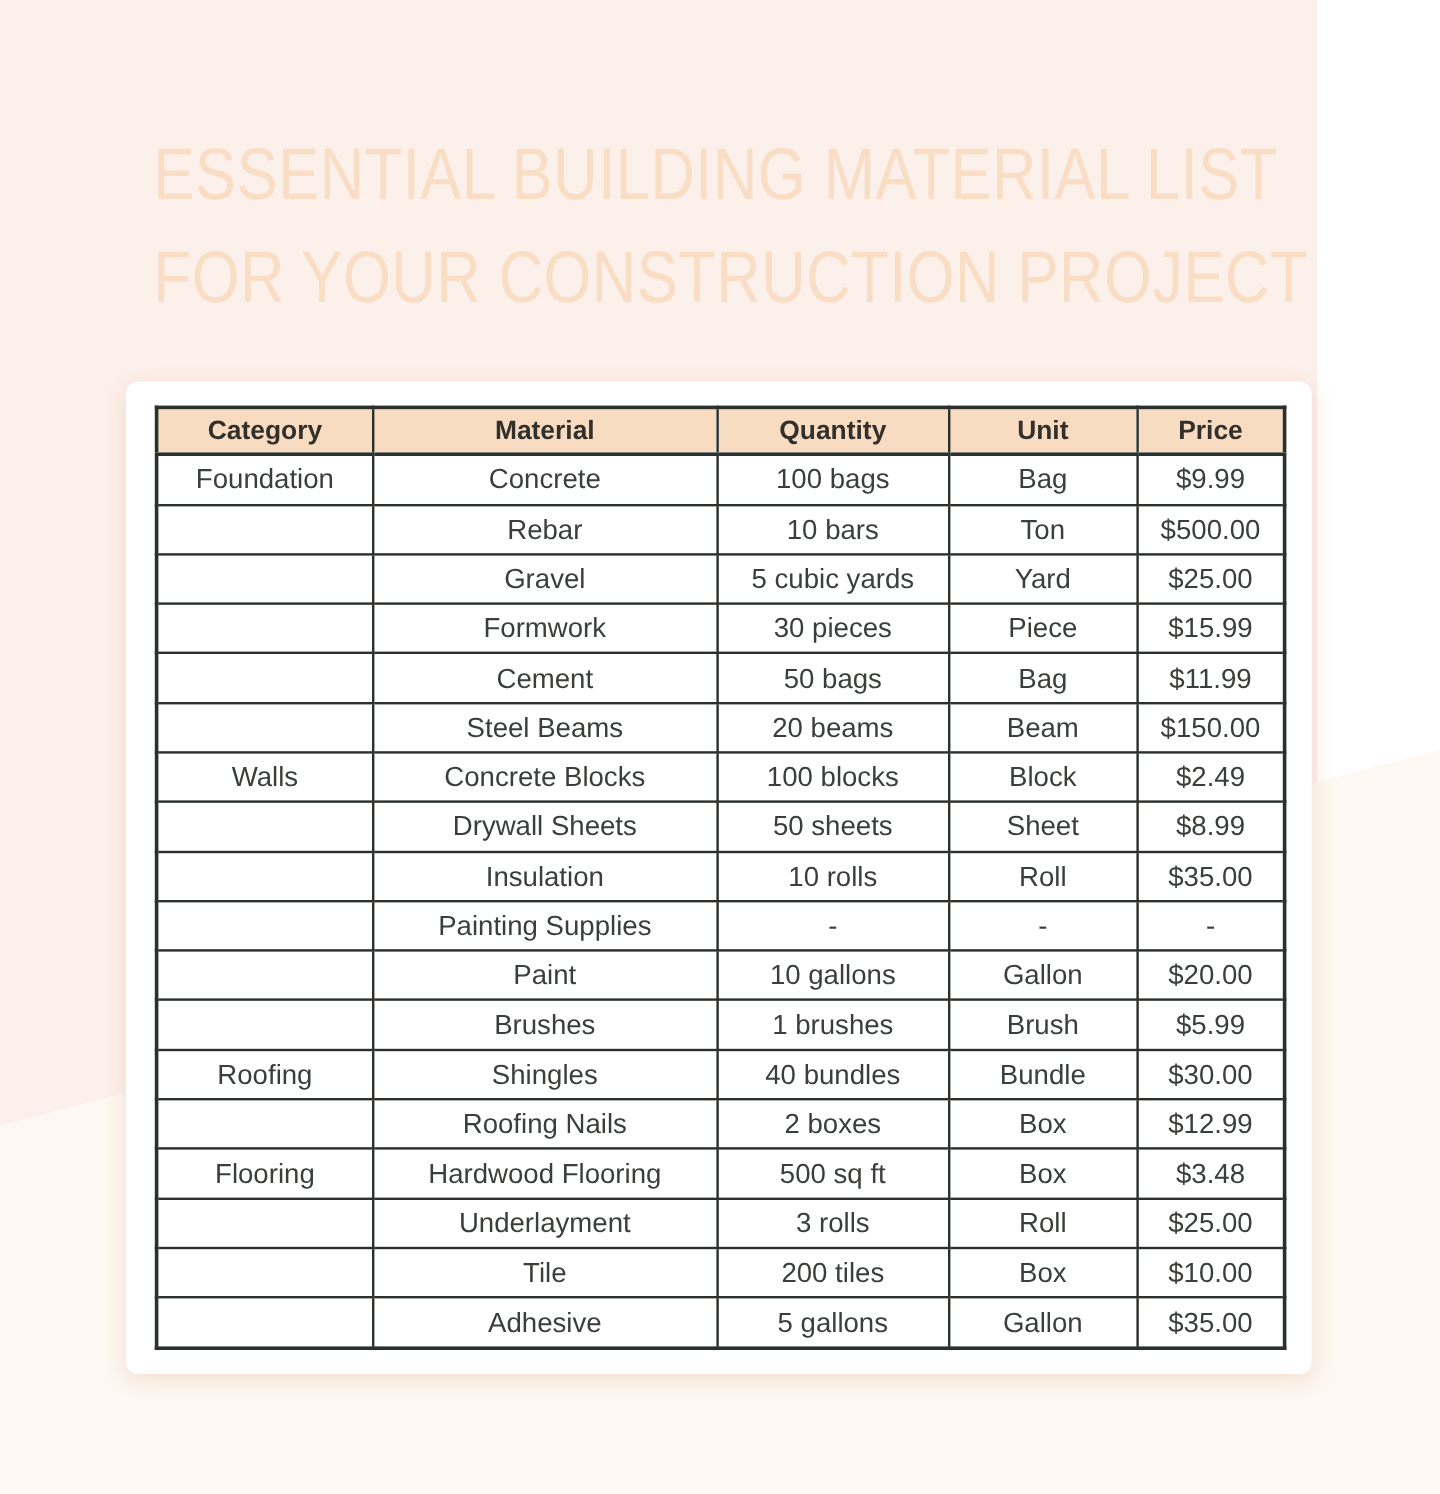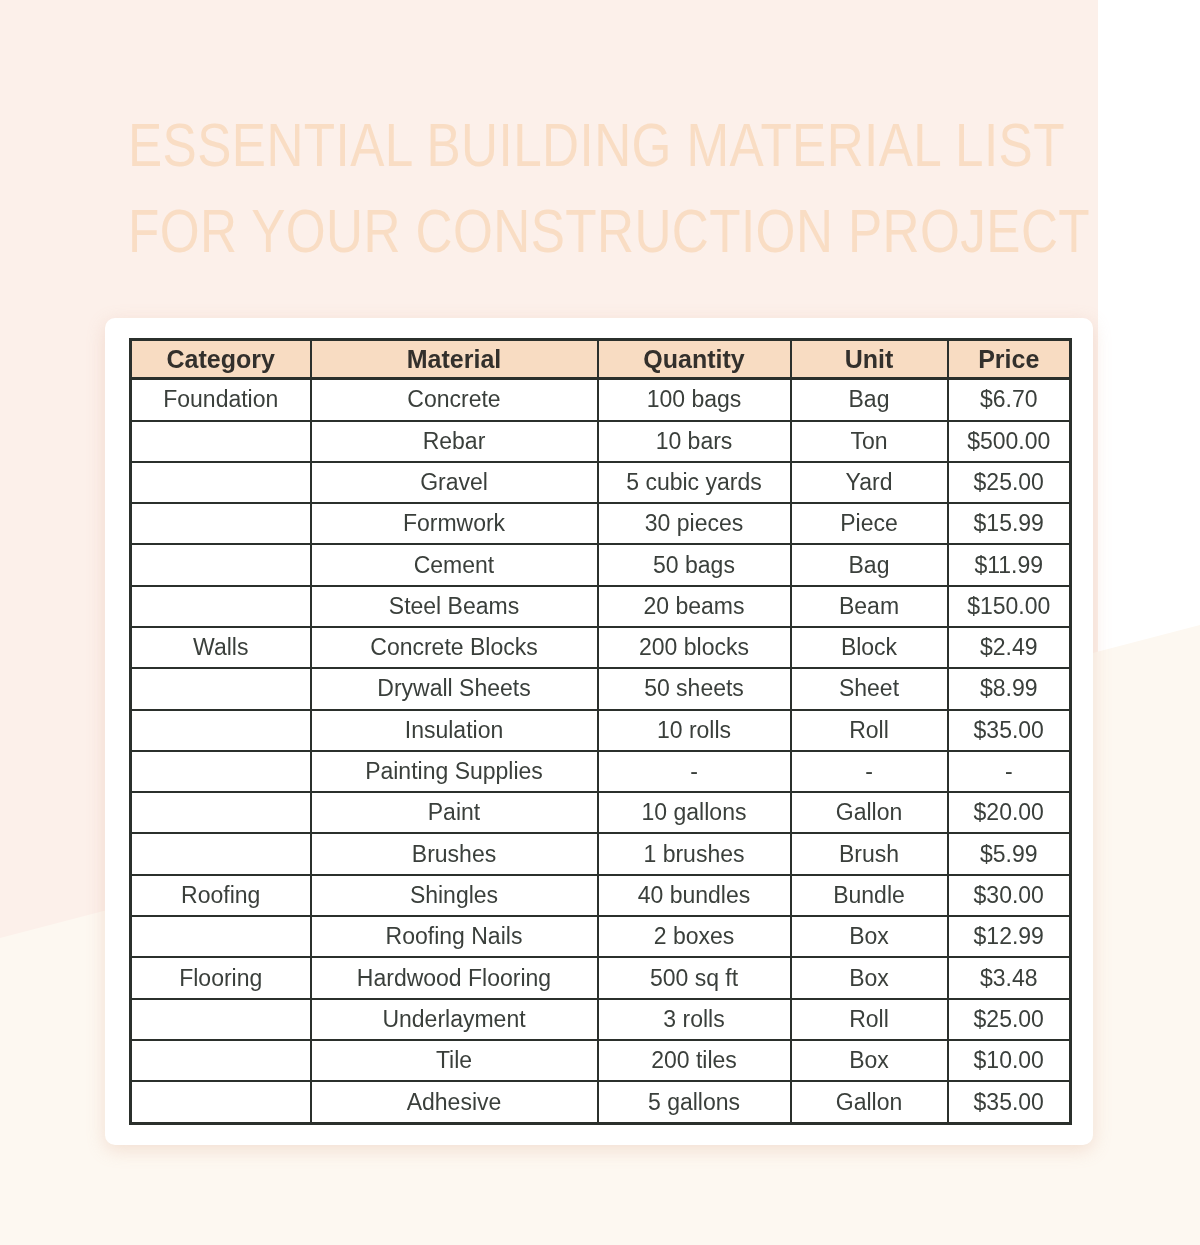--- a/index.html
+++ b/index.html
@@ -66,21 +66,21 @@
     border: 2px solid var(--border-color, #2b302c);
     text-align: center;
     vertical-align: middle;
     padding: 0 4px;
     overflow: hidden;
     white-space: nowrap;
   }
   .material-table thead tr { height: 39px; }
   .material-table th {
     background: var(--header-bg, #f8dcc2);
-    font-size: 25px;
+    font-size: 22px;
     font-weight: bold;
     color: var(--header-text, #33302c);
     border-bottom: 3px solid var(--border-color, #2b302c);
   }
   .material-table td {
     font-size: 23px;
     color: var(--cell-text, #3a3f3b);
     background: #ffffff;
   }
 </style>
@@ -112,21 +112,21 @@
             <th>Unit</th>
             <th>Price</th>
           </tr>
       </thead>
       <tbody id="table-body">
           <tr>
             <td>Foundation</td>
             <td>Concrete</td>
             <td>100 bags</td>
             <td>Bag</td>
-            <td>$6.70</td>
+            <td>$9.99</td>
           </tr>
           <tr>
             <td></td>
             <td>Rebar</td>
             <td>10 bars</td>
             <td>Ton</td>
             <td>$500.00</td>
           </tr>
           <tr>
             <td></td>
@@ -152,21 +152,21 @@
           <tr>
             <td></td>
             <td>Steel Beams</td>
             <td>20 beams</td>
             <td>Beam</td>
             <td>$150.00</td>
           </tr>
           <tr>
             <td>Walls</td>
             <td>Concrete Blocks</td>
-            <td>200 blocks</td>
+            <td>100 blocks</td>
             <td>Block</td>
             <td>$2.49</td>
           </tr>
           <tr>
             <td></td>
             <td>Drywall Sheets</td>
             <td>50 sheets</td>
             <td>Sheet</td>
             <td>$8.99</td>
           </tr>

